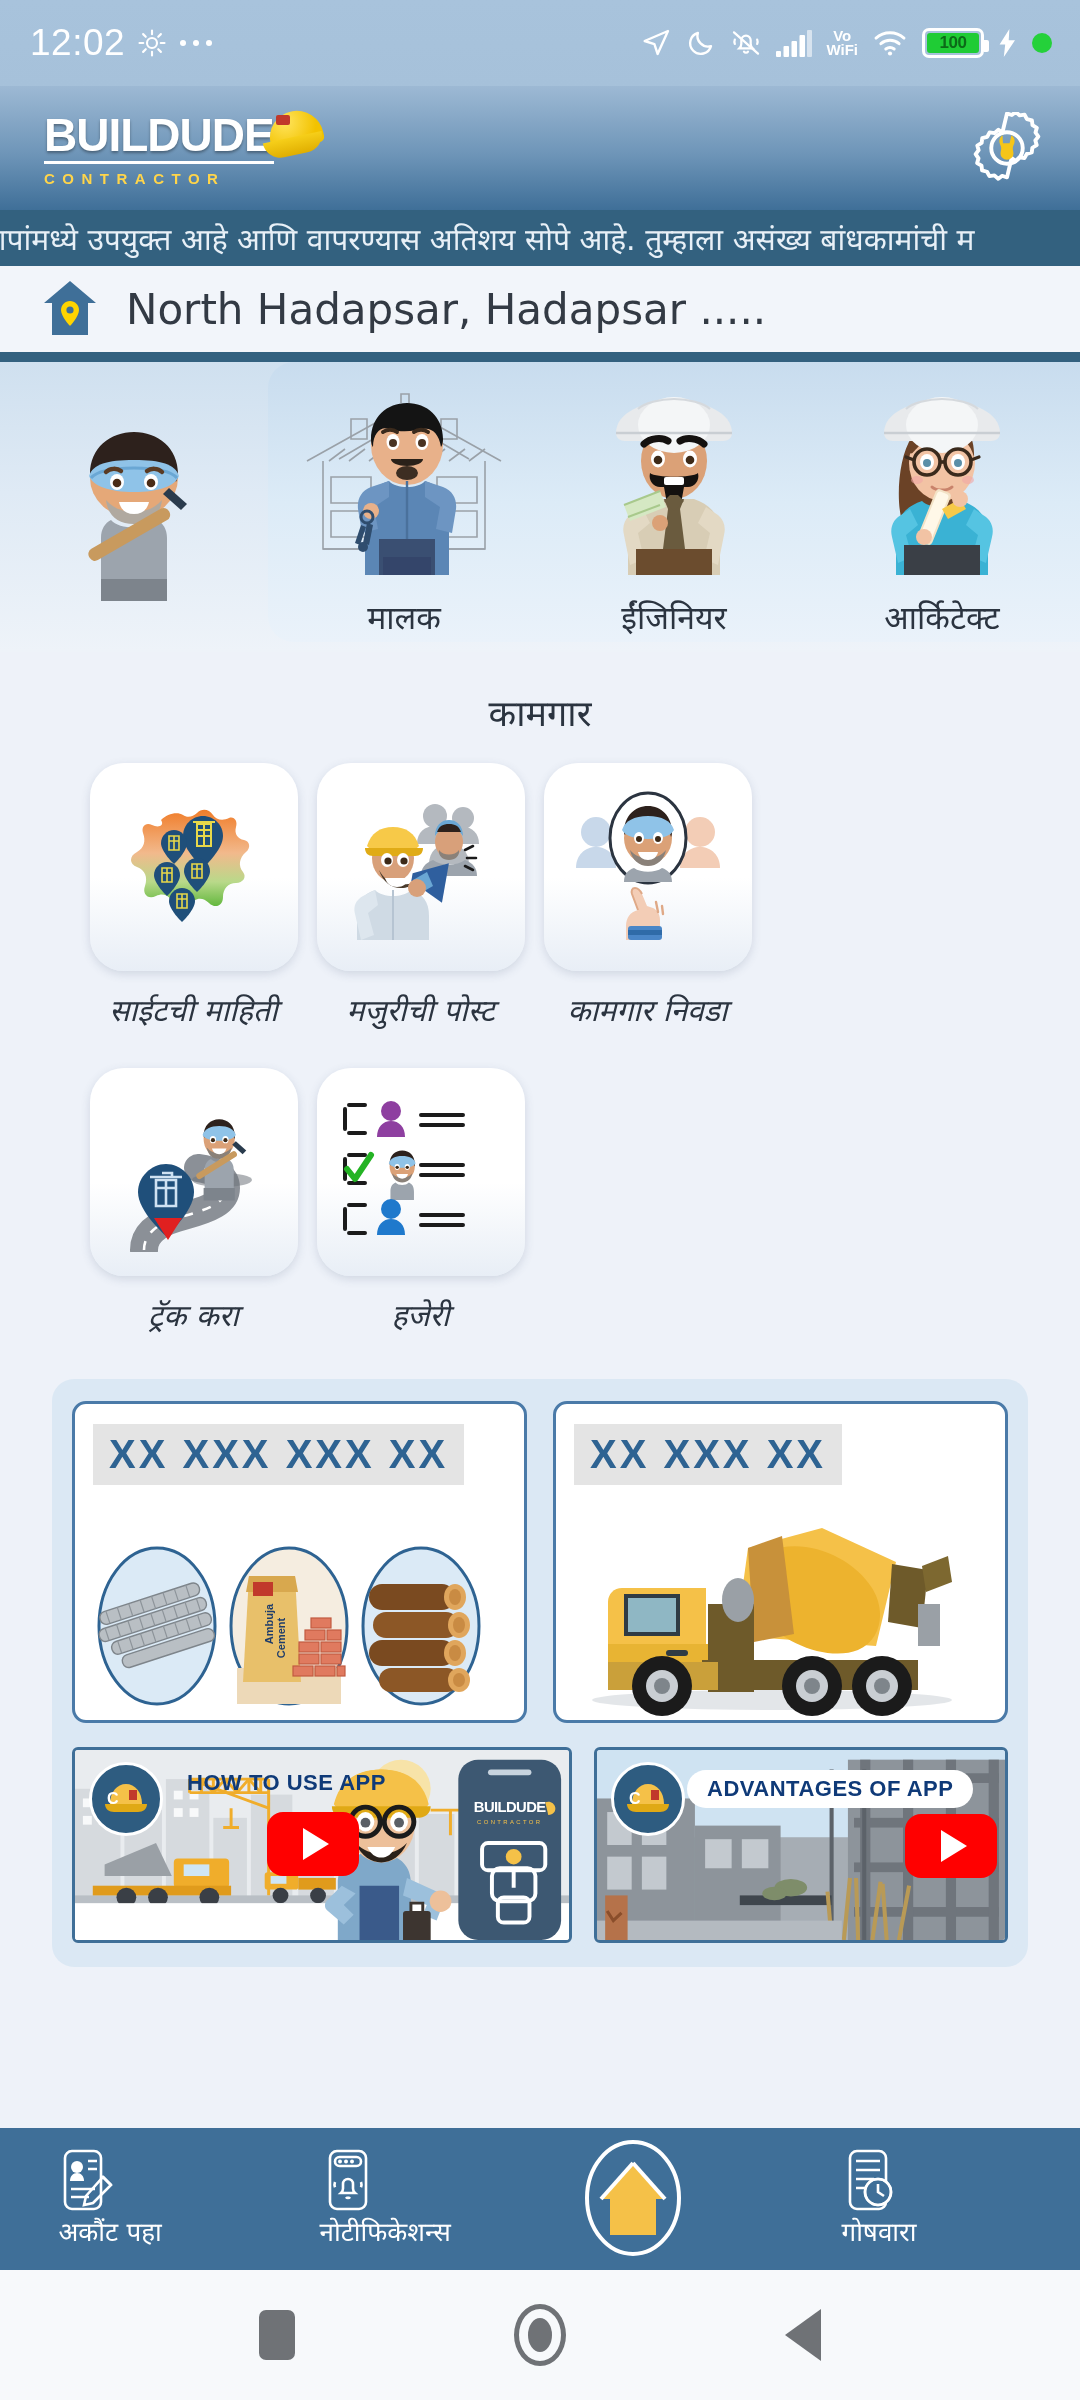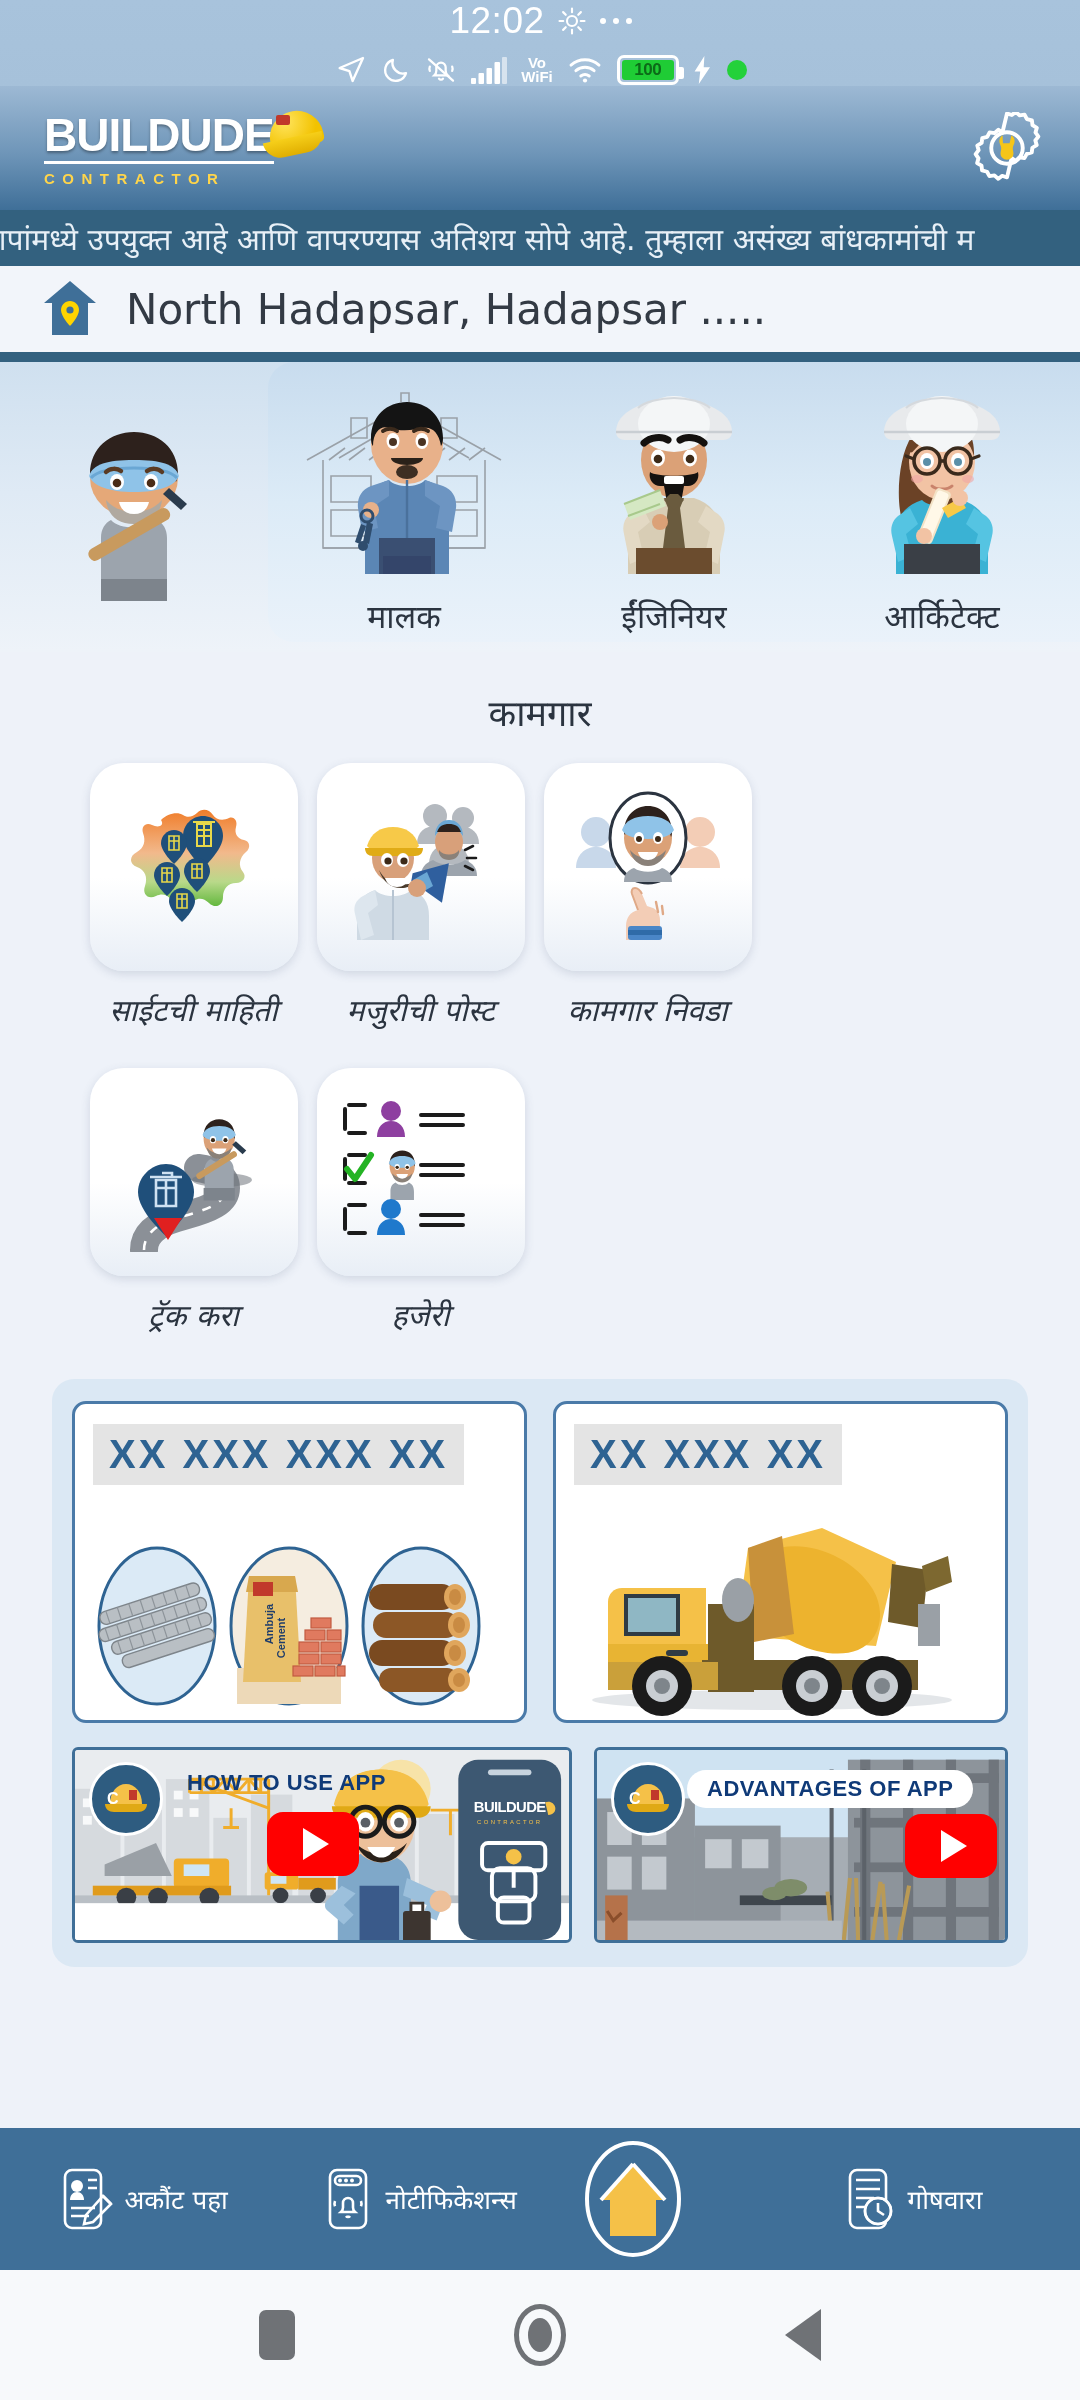--- a/index.html
+++ b/index.html
@@ -9,21 +9,21 @@
     background: #eef2f9;
     overflow: hidden;
   }
   .screen { position: relative; width: 1080px; height: 2400px; background: #eef2f9; }
 
   
   .statusbar {
     height: 86px; width: 100%;
     background: linear-gradient(180deg,#a8c3dc 0%, #a6c1da 100%);
     display: flex; align-items: center; justify-content: space-between;
-    padding: 0 28px 0 30px; color: #ffffff; flex-direction: column;
+    padding: 0 28px 0 30px; color: #ffffff;
   }
   .sb-left { display: flex; align-items: center; gap: 12px; }
   .sb-time { font-size: 37px; letter-spacing: .5px; font-weight: 400; color:#fff; }
   .sb-right { display: flex; align-items: center; gap: 14px; }
   .sb-ico { display:inline-flex; align-items:center; justify-content:center; }
   .vowifi { font-size: 15px; line-height: 14px; text-align: center; font-weight: 700; color:#fff; }
   .battery {
     border: 3px solid #fff; border-radius: 7px; width: 62px; height: 30px;
     display:flex; align-items:center; position: relative; padding:2px;
   }
@@ -82,21 +82,21 @@
     position:absolute; left:268px; top:0; right:0; bottom:10px;
     background: linear-gradient(180deg,#c8dcee 0%, #dcebf7 50%, #eaf2fa 100%);
     border-radius: 26px 0 0 26px;
   }
   .role-track{ position:relative; display:flex; align-items:flex-end; width:100%; height:100%; z-index:2;}
   .role{ flex:none; display:flex; flex-direction:column; align-items:center; justify-content:flex-end; height:100%; }
   .role-0{ width:268px; padding-bottom:26px;}
   .role-1{ width:272px; padding-bottom:14px;}
   .role-2{ width:268px; padding-bottom:14px;}
   .role-3{ width:268px; padding-bottom:14px;}
-  .role-label{ font-size:32px; color:#2b3440; margin-top:20px; font-family:Liberation Mono, monospace;}
+  .role-label{ font-size:32px; color:#2b3440; margin-top:20px; font-family:Liberation Serif, serif;}
   .role-art{ height:196px; display:flex; align-items:flex-end; justify-content:center; }
 
   
   .sect-title{ text-align:center; font-size:36px; color:#2b3440; margin-top:36px; font-family:"DejaVu Sans", sans-serif;}
 
   
   .grid{ margin-top:26px; padding: 0 80px; }
   .grid-row{ display:flex; }
   .tile{ width:227px; display:flex; flex-direction:column; align-items:center; }
   .tile-card{
@@ -136,21 +136,21 @@
   }
   .play::after{ content:""; border-left:26px solid #fff; border-top:16px solid transparent; border-bottom:16px solid transparent; margin-left:6px;}
   .vid.left .play{ left:192px; top:62px; }
   .vid.right .play{ right:8px; top:64px; }
 
   
   .bottomnav{
     position:absolute; left:0; right:0; bottom:130px; height:142px; background:#3f6f98;
     display:flex; align-items:center; justify-content:space-around; padding: 0 18px;
   }
-  .nav-item{ display:flex; flex-direction:row; align-items:center; gap:10px; width:180px;}
+  .nav-item{ display:flex; flex-direction:column; align-items:flex-start; gap:2px; width:180px;}
   .nav-label{ font-size:26px; color:#ffffff; font-family:"DejaVu Sans", sans-serif;}
   .nav-home{ width:104px;height:118px; display:flex;align-items:center;justify-content:center;}
 
   
   .androidnav{
     position:absolute; left:0; right:0; bottom:0; height:130px; background:#f7f9fb;
     display:flex; align-items:center; justify-content:space-around; padding:0 150px;
   }
   .an-recents{ width:36px;height:50px;background:#6f7276;border-radius:7px;}
   .an-home{ width:52px;height:62px;border:5px solid #6f7276;border-radius:50%; display:flex;align-items:center;justify-content:center;}

